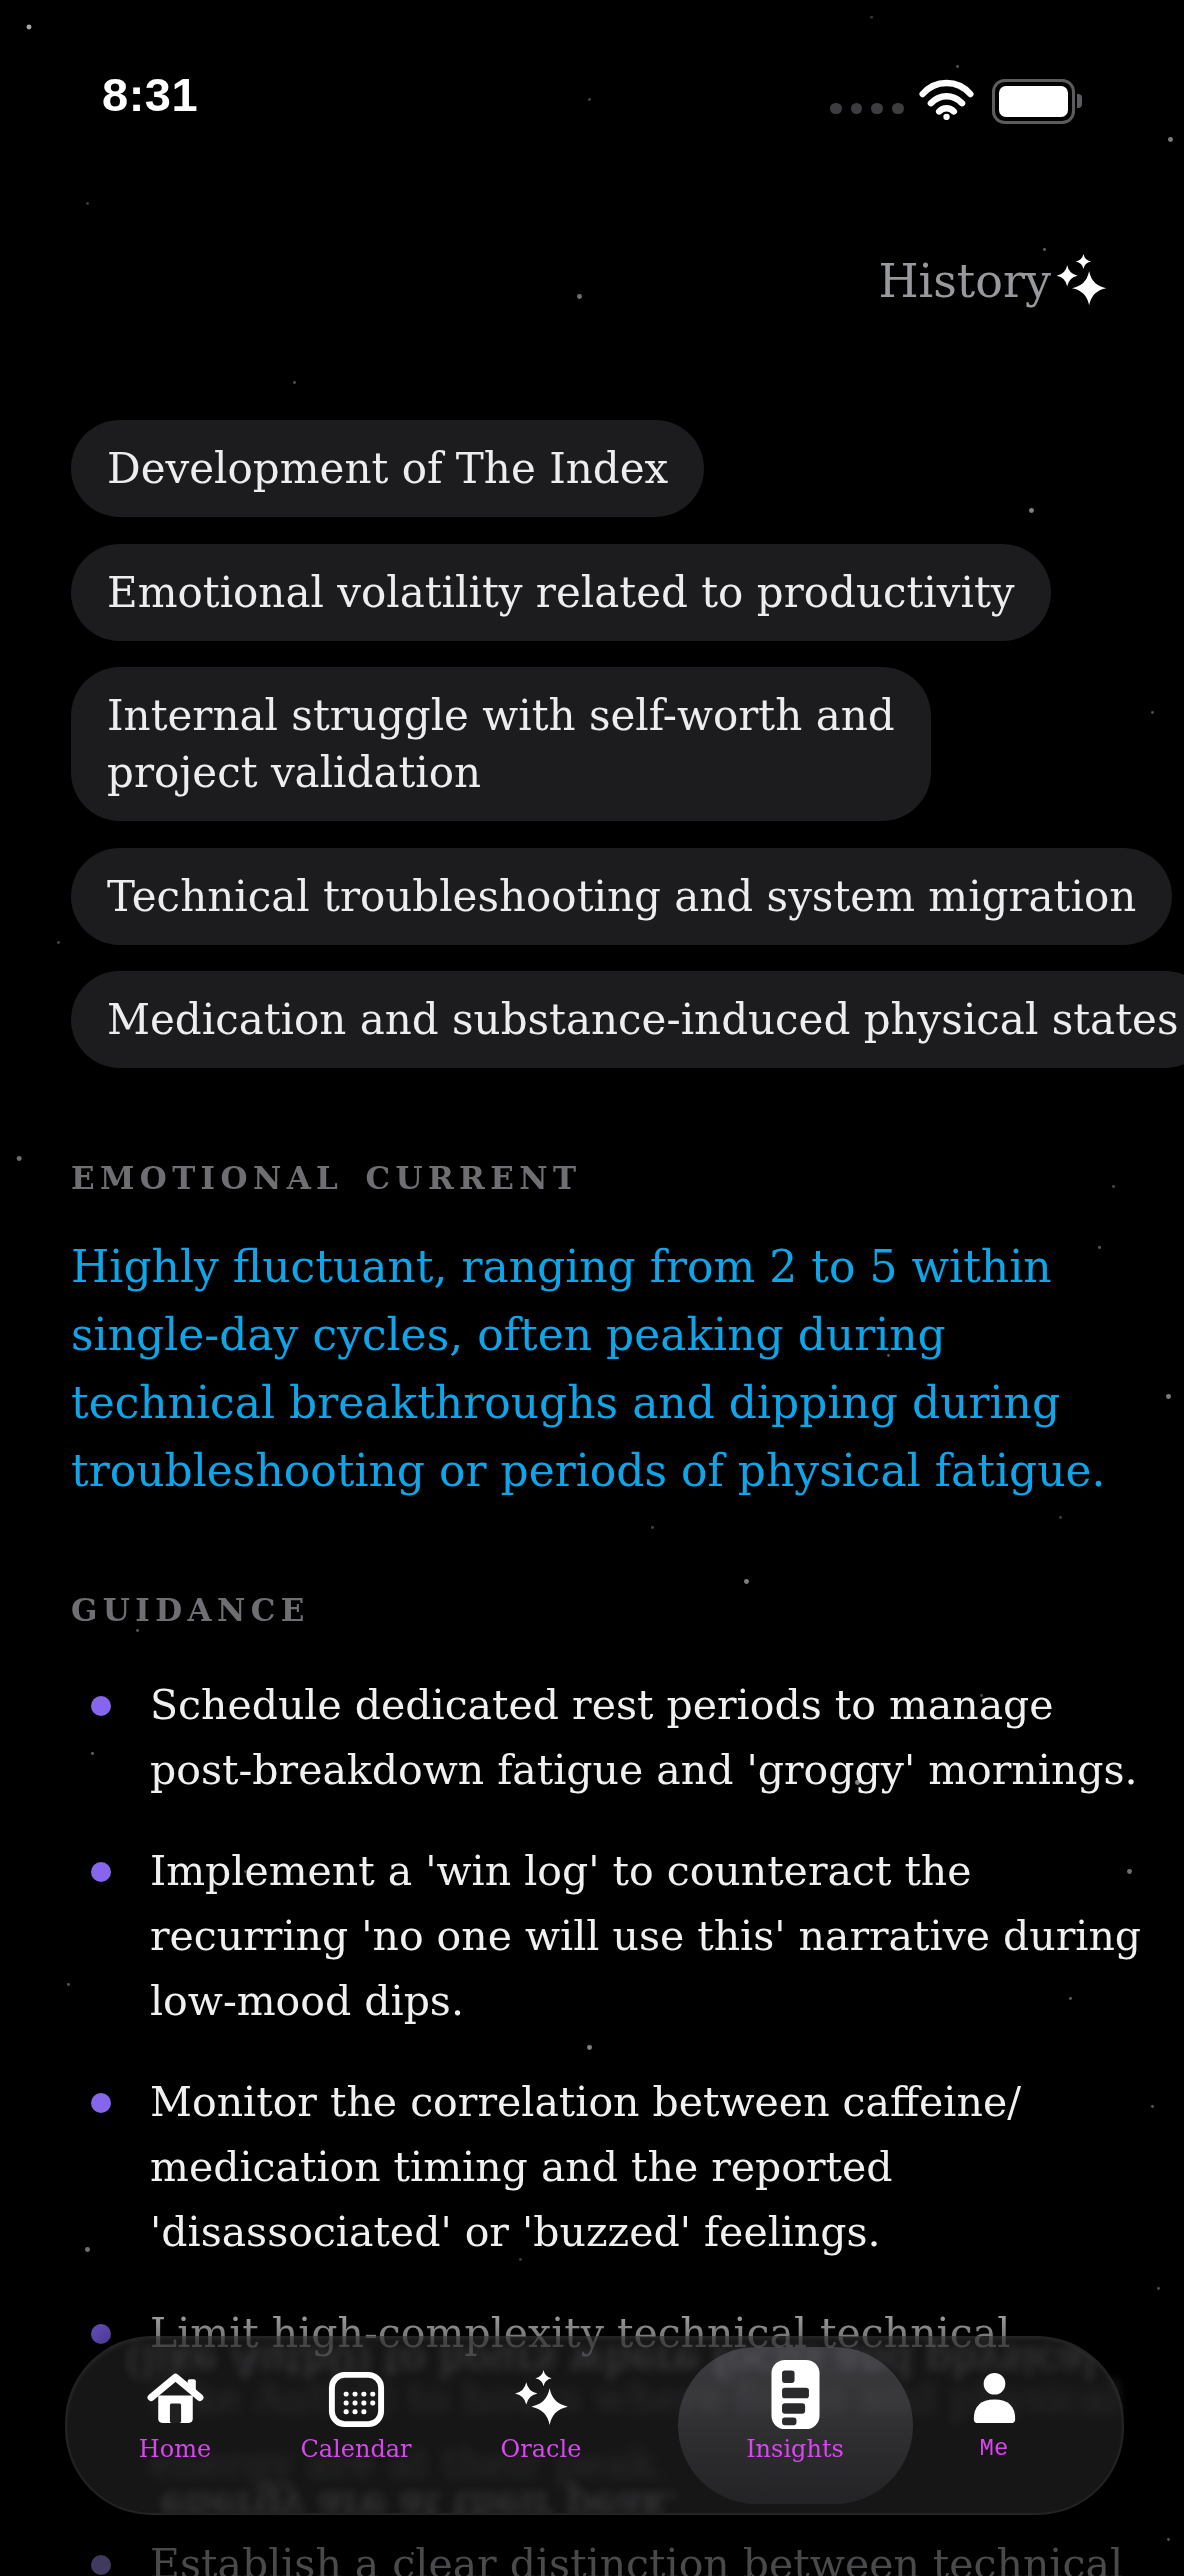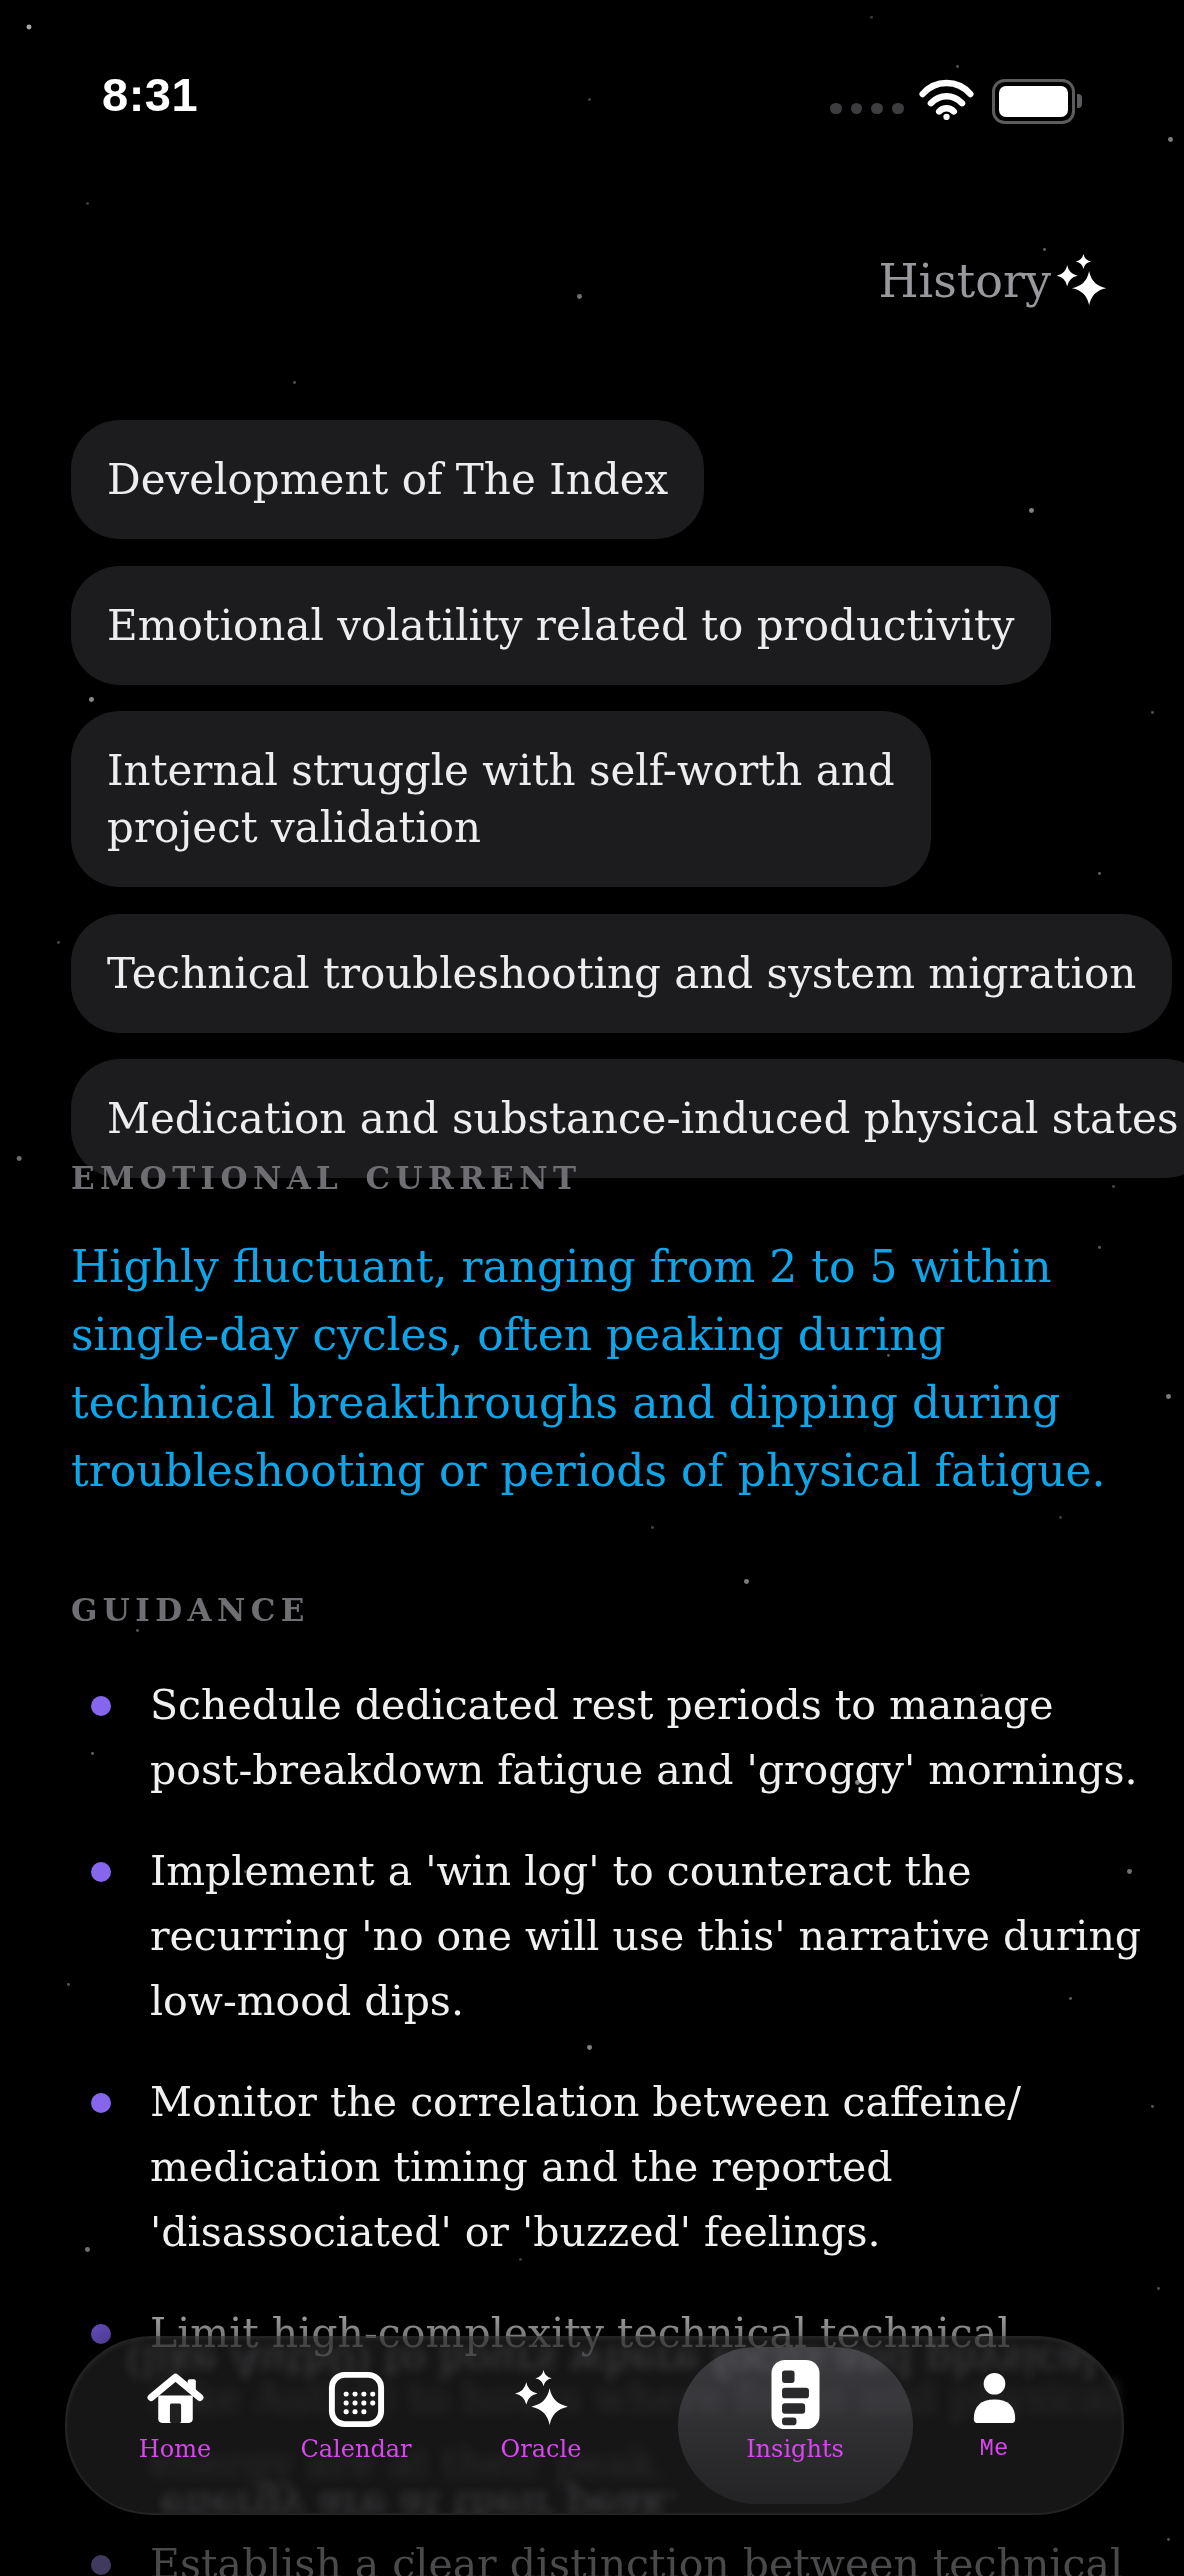--- a/index.html
+++ b/index.html
@@ -41,21 +41,21 @@
   .battery{position:relative; width:77px; height:39px; border:3.9px solid #5c5c5e; border-radius:12.8px; margin-left:2px;}
   .battery .fill{position:absolute; inset:3.9px; background:#fff; border-radius:6.9px;}
   .battery .nub{position:absolute; right:-9.8px; top:11.8px; width:4.9px; height:13.8px; background:#5c5c5e; border-radius:0 3.9px 3.9px 0;}
   
   .header{position:absolute; top:250px; right:73px; display:flex; align-items:center; }
   .header .title{font-size:46px; color:#98989d;}
   .header svg{display:block;}
   
   .pills{position:absolute; left:71px; top:420px; display:flex; flex-direction:column; align-items:flex-start; gap:26.5px;}
   .pill{
-    background:#1c1c1e; border-radius:49px; padding:31px 36px;
+    background:#1c1c1e; border-radius:49px; padding:20px 36px;
     font-size:42px; line-height:57px; color:#ededef; white-space:nowrap;
   }
   
   .content{position:absolute; left:71px; top:1159px; right:59px;}
   .eyebrow{
     font-size:31px; font-weight:700; letter-spacing:5.4px; word-spacing:5.9px;
     color:#6f6f73; line-height:39px;
   }
   .para{margin-top:35px;}
   .para div{font-size:44px; line-height:68px; color:#0ea5e9; white-space:nowrap;}

